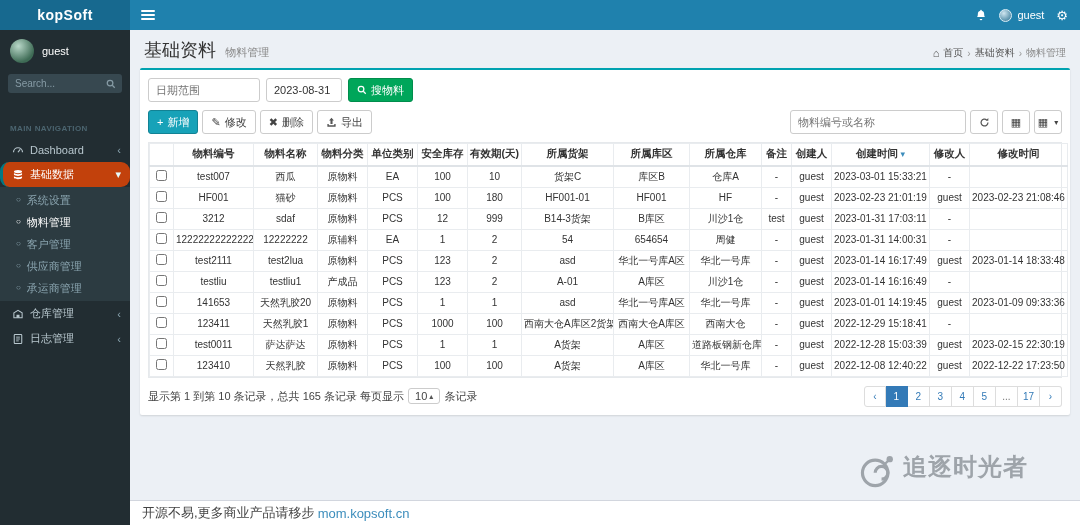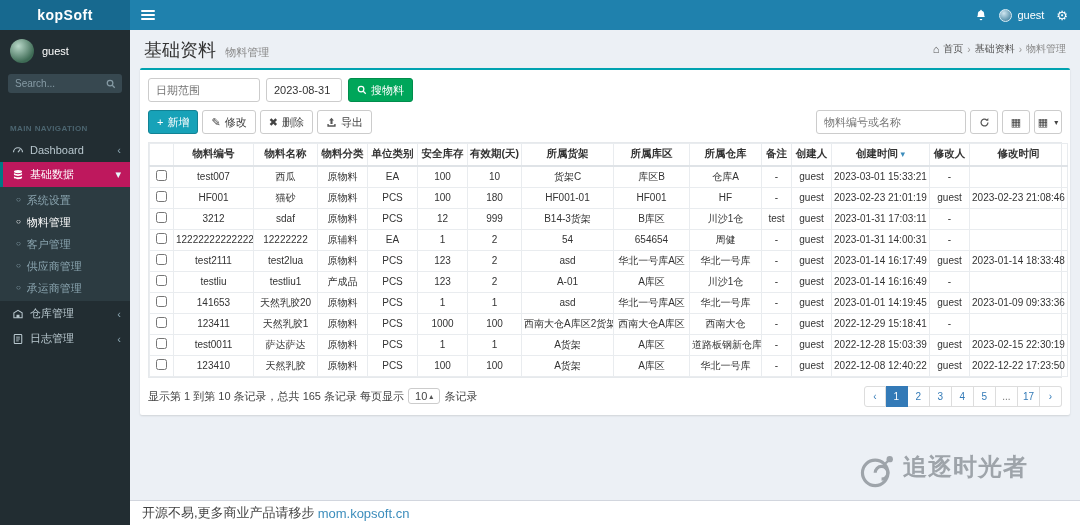--- a/index.html
+++ b/index.html
@@ -26,51 +26,51 @@
   .avatar { width:24px; height:24px; border-radius:50%; background:radial-gradient(circle at 35% 30%, #b9d8c9, #3e6b55 70%);}
   .user-name { color:#fff; font-size:11px;}
   .side-search { display:flex; margin:2px 8px 26px 8px;}
   .side-search input { flex:1; min-width:0; background:#374850; border:none; color:#ccc; font-size:10px; padding:4px 7px; border-radius:3px 0 0 3px; outline:none; font-family:inherit;}
   .side-search input::placeholder{color:#869ba5;}
   .side-search button { background:#374850; border:none; border-radius:0 3px 3px 0; width:22px; cursor:pointer; display:flex; align-items:center; justify-content:center;}
   .nav-label { color:#4b646f; font-size:8px; font-weight:bold; padding:5px 10px 4px; letter-spacing:.4px;}
   .menu-item { height:25px; display:flex; align-items:center; gap:6px; padding:0 9px; font-size:11px; cursor:pointer; border-left:3px solid transparent;}
   .menu-item .mi-label { flex:1; }
   .menu-item .chev { color:#8aa4af; font-size:11px;}
-  .menu-item.active { background:#be185d; color:#fff; border-left-color:#007984;}
+  .menu-item.active { background:#c2410c; color:#fff; border-left-color:#007984;border-radius:9px;}
   .menu-item.active .chev { color:#e6fbfd;}
   .menu-item svg { flex:0 0 auto;}
   .submenu { background:#2c3b41; padding:2px 0;}
   .submenu-item { height:22px; display:flex; align-items:center; gap:6px; padding:0 10px 0 16px; font-size:11px; color:#8aa4af; cursor:pointer;}
   .submenu-item.active { color:#fff;}
   .dot { font-size:8px; line-height:1;}
   
   .main { position:absolute; top:30px; left:130px; right:0; bottom:0; overflow:hidden;}
-  .content-header { display:flex; justify-content:space-between; padding:8px 14px 6px;}
+  .content-header { display:flex; align-items:flex-end; justify-content:space-between; padding:8px 14px 6px;}
   .page-title { font-size:18px; font-weight:normal; color:#333;}
   .page-subtitle { font-size:11px; color:#888; margin-left:6px;}
   .breadcrumb { font-size:10px; color:#555; display:flex; align-items:center; gap:4px; padding-bottom:2px;}
   .breadcrumb .home { font-size:11px;}
   .breadcrumb .sep { color:#999;}
   .crumb-link { cursor:pointer;}
   .crumb-active { color:#888;}
   
   .panel { margin:0 10px; background:#fff; border-top:2px solid #00a2b0; border-radius:2px;
            box-shadow:0 1px 2px rgba(0,0,0,.12); padding:8px;}
   .filter-row { display:flex; gap:6px; align-items:center;}
   .txt-input { height:24px; border:1px solid #ccc; border-radius:3px; padding:0 7px; font-size:11px; color:#333; font-family:inherit; outline:none;}
   .w-date1 { width:112px;} .w-date2 { width:76px;}
   .btn { height:24px; border:1px solid #ccc; background:#fff; border-radius:3px; font-size:11px;
          display:inline-flex; align-items:center; gap:4px; padding:0 8px; cursor:pointer; color:#444; font-family:inherit;}
   .btn-green { background:#00a65a; border-color:#008d4c; color:#fff;}
   .btn-teal  { background:#17a2b8; border-color:#128294; color:#fff;}
   .toolbar-row { display:flex; align-items:center; margin-top:8px;}
   .btn-group { display:flex; gap:4px;}
   .toolbar-right { margin-left:auto; display:flex; align-items:center; gap:4px;}
-  .w-search { width:150px;}
+  .w-search { width:176px;}
   .btn-sq { width:28px; justify-content:center; padding:0;}
   .glyph { font-size:11px; line-height:1;}
   .caret-sm { font-size:8px; margin-left:2px;}
   
   .table-wrap { margin-top:8px; border:1px solid #e6e9ec;}
   table { width:100%; border-collapse:collapse; table-layout:fixed; font-size:10px; color:#333;}
   th,td { border:1px solid #e9ecef; padding:3px 2px; text-align:center; overflow:hidden; white-space:nowrap;}
   th { font-size:10.5px; font-weight:bold; cursor:pointer; border-bottom:2px solid #dfe3e7; height:22px;}
   td { height:20px;}
   th:nth-child(1),td:nth-child(1){width:24px;}

